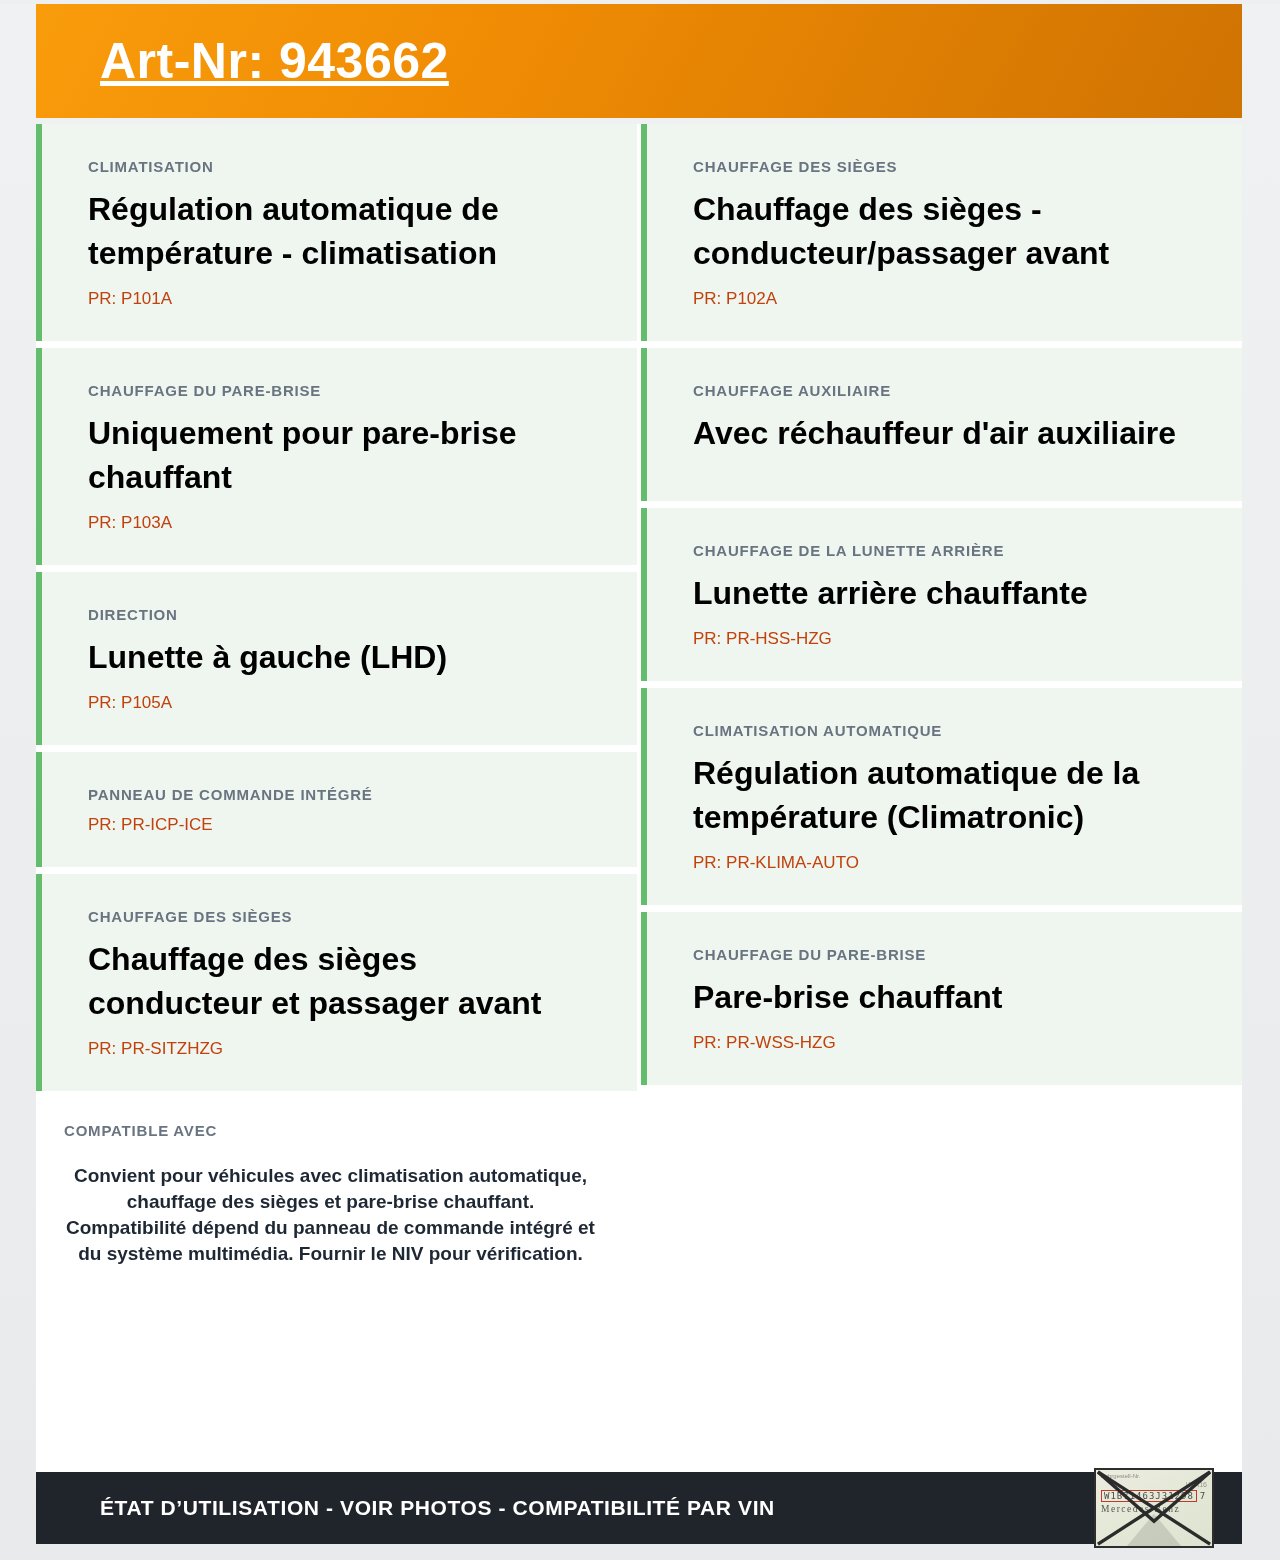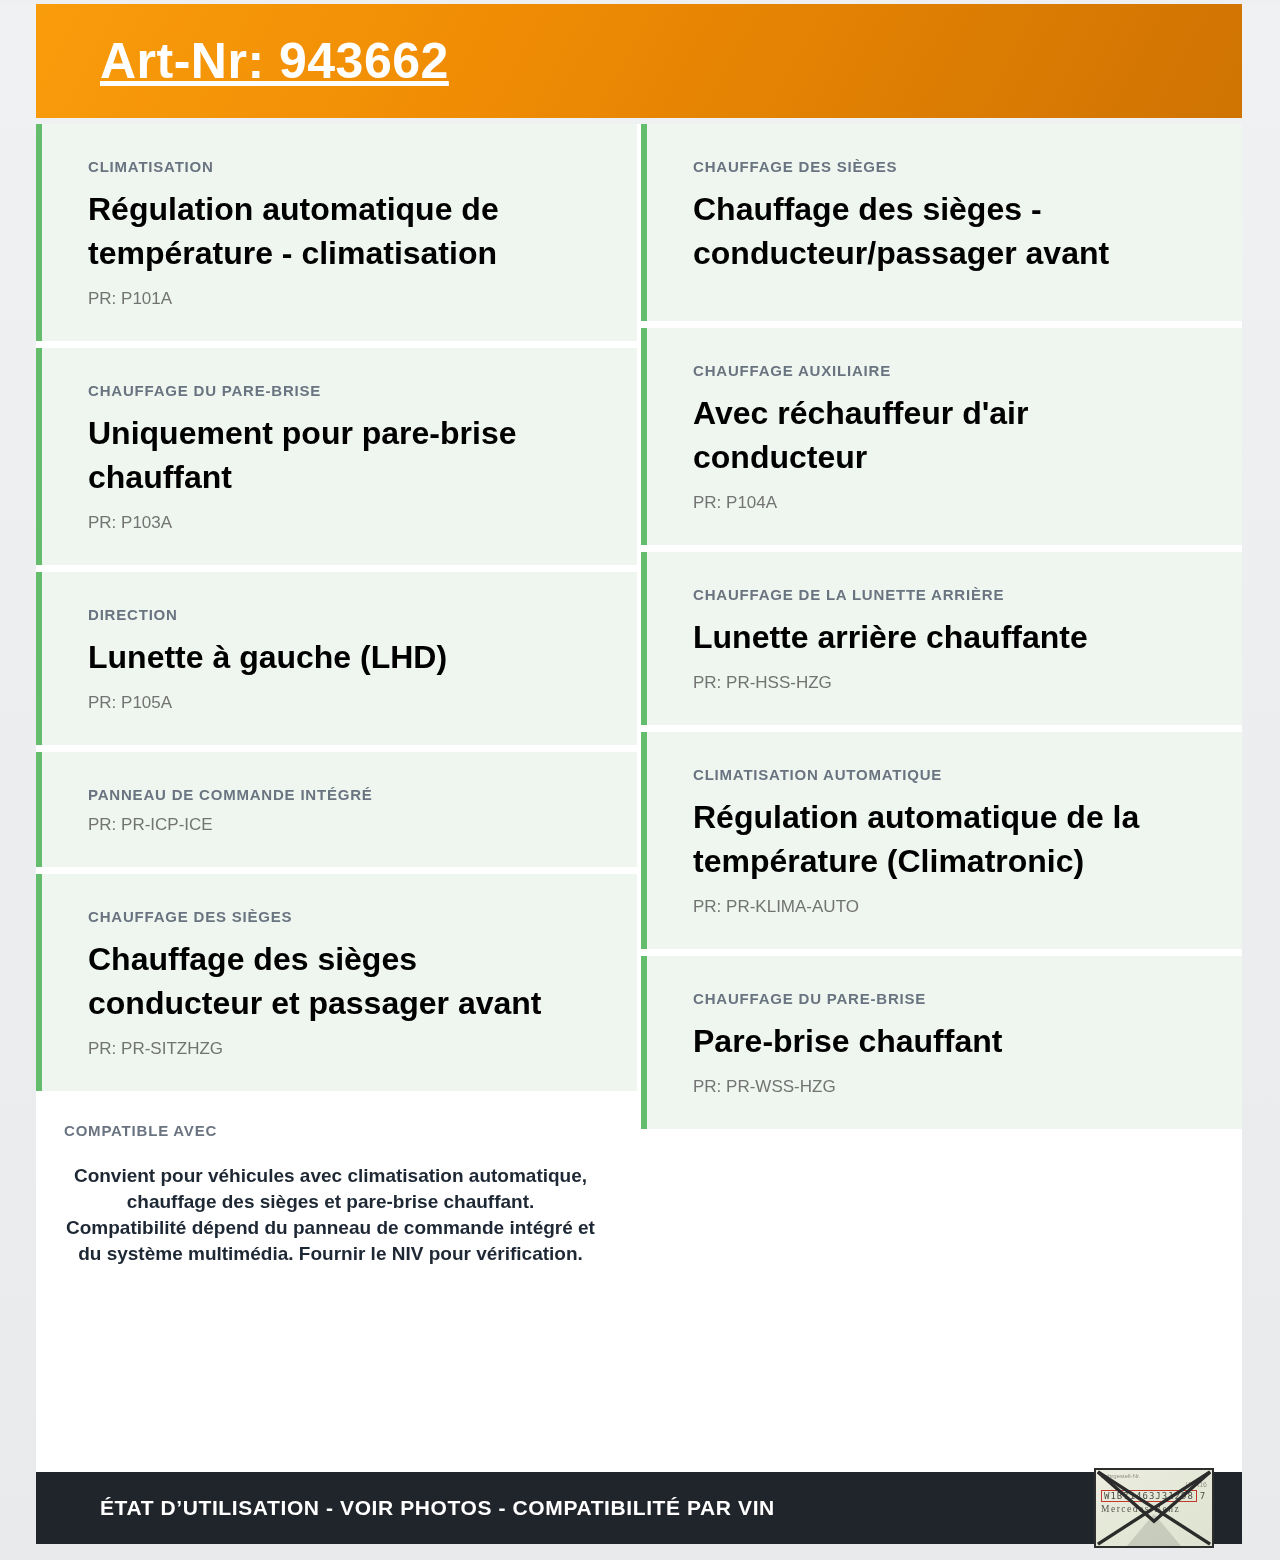--- a/index.html
+++ b/index.html
@@ -42,21 +42,21 @@
   .col-right .card { padding-right:44px; }
   .card-label {
     font-size:15px; font-weight:700; color:#6a7481;
     text-transform:uppercase; letter-spacing:0.8px;
     margin-bottom:12px;
   }
   .card-title {
     font-size:32px; font-weight:700; color:#000000;
     line-height:44px; margin-bottom:14px;
   }
-  .card-pr { font-size:17px; font-weight:500; color:#737373; }
+  .card-pr { font-size:17px; font-weight:500; color:#c2410c; }
 
   
   .compat-card {
     background:#ffffff;
     padding:24px 40px 20px 28px;
     flex:1 1 auto;
   }
   .compat-card .card-label { margin-bottom:24px; }
   .compat-text {
     font-size:19px; font-weight:600; color:#1e2834; line-height:26px;
@@ -142,26 +142,26 @@
   </article>
 <article class="compat-card">
           <div class="card-label">COMPATIBLE AVEC</div>
           <p class="compat-text">Convient pour véhicules avec climatisation automatique, chauffage des sièges et pare-brise chauffant. Compatibilité dépend du panneau de commande intégré et du système multimédia. Fournir le NIV pour vérification.</p>
         </article>
       </div>
       <div class="col col-right">
   <article class="card">
     <div class="card-label">CHAUFFAGE DES SIÈGES</div>
     <h2 class="card-title">Chauffage des sièges - conducteur/passager avant</h2>
+    <div class="card-pr">PR: P102A</div>
   </article>
 
   <article class="card">
     <div class="card-label">CHAUFFAGE AUXILIAIRE</div>
-    <h2 class="card-title">Avec réchauffeur d'air conducteur</h2>
-    <div class="card-pr">PR: P104A</div>
+    <h2 class="card-title">Avec réchauffeur d'air auxiliaire</h2>
   </article>
 
   <article class="card">
     <div class="card-label">CHAUFFAGE DE LA LUNETTE ARRIÈRE</div>
     <h2 class="card-title">Lunette arrière chauffante</h2>
     <div class="card-pr">PR: PR-HSS-HZG</div>
   </article>
 
   <article class="card">
     <div class="card-label">CLIMATISATION AUTOMATIQUE</div>

